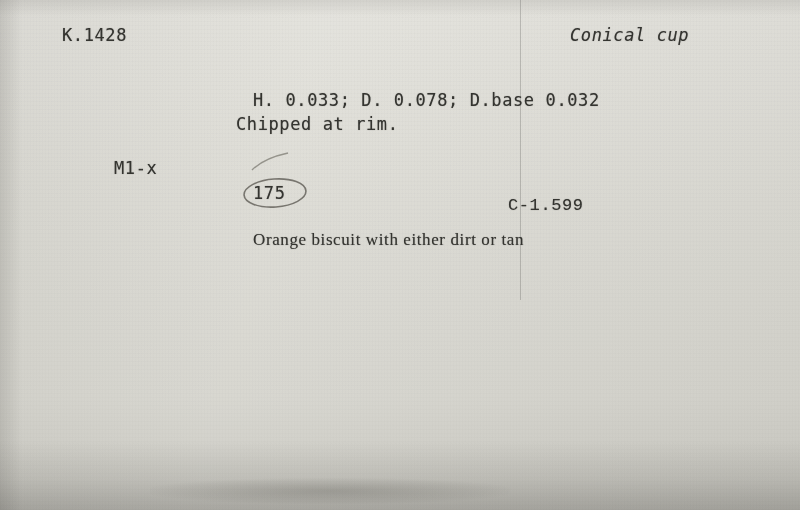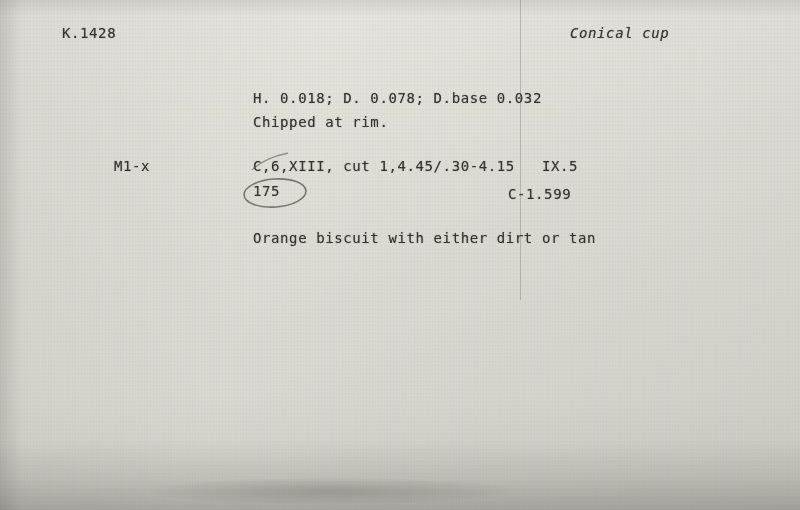--- a/index.html
+++ b/index.html
@@ -73,39 +73,39 @@
     position: absolute;
     left: 0; right: 0; top: 0;
     height: 16px;
     background: linear-gradient(180deg, rgba(60,58,54,0.10) 0%, rgba(60,58,54,0) 100%);
     pointer-events: none;
   }
 
   .typed {
     position: absolute;
     color: #343430;
-    font-size: 14px;
+    font-size: 17px;
     letter-spacing: 0.6px;
     white-space: pre;
     font-family: "DejaVu Sans Mono", monospace;
     text-shadow: 0 0 1px rgba(70,70,66,0.55);
   }
 
   #catalog-number { left: 62px;  top: 25px; }
   #object-title   { left: 570px; top: 25px; font-style: italic; }
 
   #dimensions     { left: 253px; top: 90px; }
-  #condition      { left: 253px; top: 114px; }
+  #condition      { left: 236px; top: 114px; }
 
   #field-code     { left: 114px; top: 158px; }
   #context-line   { left: 253px; top: 158px; }
   #excavation-num { left: 253px; top: 183px; }
-  #reg-number     { left: 508px; top: 186px; }
+  #reg-number     { left: 508px; top: 196px; font-family: Liberation Mono, monospace; }
 
-  #description-1  { left: 253px; top: 230px; }
+  #description-1  { left: 253px; top: 230px; font-family: Liberation Serif, serif; }
   #description-2  { left: 253px; top: 254px; }
 
   
   #pencil-circle {
     position: absolute;
     left: 241px;
     top: 176px;
     width: 68px;
     height: 34px;
     pointer-events: none;
@@ -139,27 +139,26 @@
 
   <div id="grain"></div>
   <div id="top-shade"></div>
   <div id="left-shade"></div>
   <div id="crease"></div>
 
   <div class="typed" id="catalog-number">K.1428</div>
 
   <div class="typed" id="object-title">Conical cup</div>
 
-  <div class="typed" id="dimensions">H. 0.018; D. 0.078; D.base 0.032</div>
+  <div class="typed" id="dimensions">H. 0.033; D. 0.078; D.base 0.032</div>
 
   <div class="typed" id="condition">Chipped at rim.</div>
 
   <div class="typed" id="field-code">M1-x</div>
 
-  <div class="typed" id="context-line">C,6,XIII, cut 1,4.45/.30-4.15   IX.5</div>
 
   <div class="typed" id="excavation-num">175</div>
 
   <div class="typed" id="reg-number">C-1.599</div>
 
   <div class="typed" id="description-1">Orange biscuit with either dirt or tan</div>
 
 
   <svg id="pencil-circle" viewBox="0 0 68 34">
     <ellipse cx="34" cy="17" rx="31" ry="14" transform="rotate(-4 34 17)"></ellipse>

